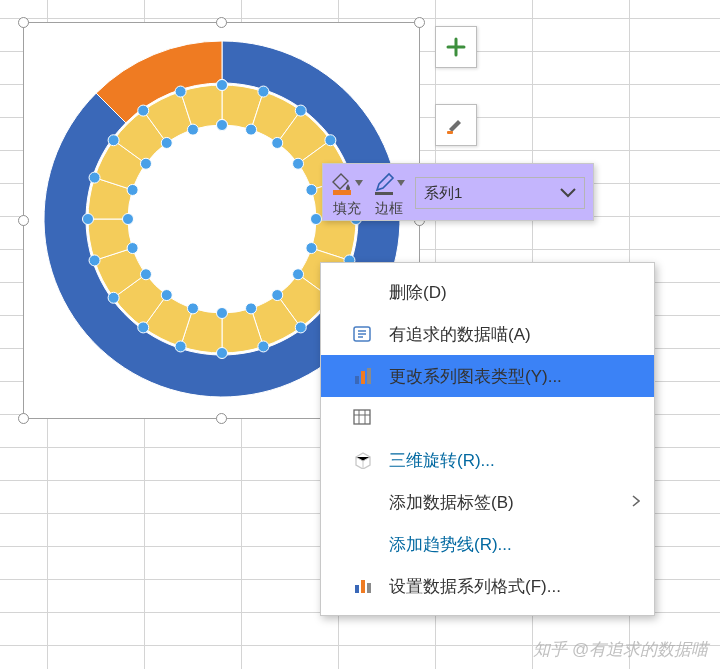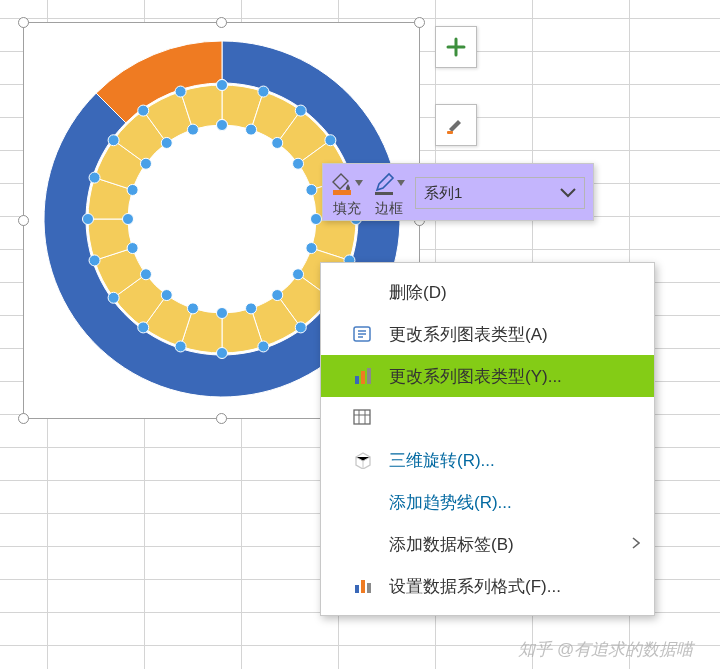--- a/index.html
+++ b/index.html
@@ -10,24 +10,24 @@
 .side-btn{position:absolute;width:40px;height:40px;background:#fff;border:1px solid #bdbdbd;box-shadow:1px 1px 3px rgba(0,0,0,.15);display:flex;align-items:center;justify-content:center;cursor:pointer}
 .mini-tb{position:absolute;left:322px;top:163px;width:270px;background:#c4b5fd;border:1px solid #c8c8c8;box-shadow:2px 2px 6px rgba(0,0,0,.2)}
 .mini-row1{display:flex;align-items:flex-start;padding:6px 8px 2px}
 .mini-item{display:flex;flex-direction:column;align-items:center;margin-right:10px;cursor:pointer}
 .mini-ico{display:flex;align-items:center;height:26px}
 .mini-lbl{font-size:14px;margin-top:4px;color:#444}
 .series-sel{flex:1;margin-top:7px;height:30px;border:1px solid #b5b5b5;display:flex;align-items:center;justify-content:space-between;padding:0 8px;font-size:15px;cursor:pointer}
 .ctx{position:absolute;left:320px;top:262px;width:333px;background:#fff;border:1px solid #c8c8c8;box-shadow:2px 3px 8px rgba(0,0,0,.25);padding:8px 0}
 .ctx-item{display:flex;align-items:center;height:42px;padding:0 14px 0 32px;font-size:17px;cursor:pointer;white-space:nowrap}
 .ctx-item .ic{width:36px;display:flex;align-items:center;justify-content:flex-start}
-.ctx-item.hov{background:#84cc16}
+.ctx-item.hov{background:#3b82f6}
 .ctx-item.dis{color:#0369a1;cursor:default}
 .tri{margin-left:4px}
-.wm{position:absolute;right:27px;bottom:8px;font-size:17px;color:rgba(170,170,170,.75);font-style:italic;pointer-events:none}
+.wm{position:absolute;right:12px;bottom:8px;font-size:17px;color:rgba(170,170,170,.75);font-style:italic;pointer-events:none}
 </style>
 </head>
 <body>
 
 <div class="grid"></div>
 
 <div class="chart-box">
   <div class="sel-handle" style="left:-6px;top:-6px"></div>
   <div class="sel-handle" style="left:calc(50% - 6px);top:-6px"></div>
   <div class="sel-handle" style="right:-6px;top:-6px"></div>
@@ -160,21 +160,21 @@
     <span class="ic"></span>
       <span>删除(D)</span>
   </div>
   <div class="ctx-item">
     <span class="ic">
         <svg width="20" height="18">
           <rect x="1" y="2" width="16" height="14" rx="2" fill="none" stroke="#4a7fc4" stroke-width="1.5"></rect>
           <path d="M5 6h8M5 9h8M5 12h5" stroke="#4a7fc4" stroke-width="1.3"></path>
         </svg>
       </span>
-    <span>更改系列图表类型(A)</span>
+    <span>有追求的数据喵(A)</span>
   </div>
   <div class="ctx-item hov">
     <span class="ic">
         <svg width="20" height="18">
           <rect x="2" y="9" width="4" height="8" fill="#3a68b8"></rect>
           <rect x="8" y="4" width="4" height="13" fill="#ef7b22"></rect>
           <rect x="14" y="1" width="4" height="16" fill="#8a8a8a"></rect>
         </svg>
       </span>
     <span>更改系列图表类型(Y)...</span>
@@ -188,32 +188,32 @@
       </span>
   </div>
   <div class="ctx-item dis">
     <span class="ic">
         <svg width="20" height="18">
           <path d="M3 6l7-4 7 4v8l-7 4-7-4z" fill="none" stroke="#c8c8c8" stroke-width="1.3"></path>
           <path d="M3 6l7 4 7-4M10 10v8" stroke="#c8c8c8"></path>
         </svg>
       </span>
     <span>三维旋转(R)...</span>
-  </div>
-  <div class="ctx-item dis">
-    <span class="ic"></span>
-      <span>添加趋势线(R)...</span>
   </div>
   <div class="ctx-item">
     <span class="ic"></span>
     <span>添加数据标签(B)</span>
     <span style="margin-left:auto"><svg width="8" height="12">
           <path d="M1 1l6 5-6 5" fill="none" stroke="#666" stroke-width="1.6"></path>
         </svg></span>
   </div>
+  <div class="ctx-item dis">
+    <span class="ic"></span>
+      <span>添加趋势线(R)...</span>
+  </div>
   <div class="ctx-item">
     <span class="ic">
         <svg width="20" height="18">
           <rect x="2" y="8" width="4" height="8" fill="#3a68b8"></rect>
           <rect x="8" y="3" width="4" height="13" fill="#ef7b22"></rect>
           <rect x="14" y="6" width="4" height="10" fill="#8a8a8a"></rect>
         </svg>
       </span>
     <span>设置数据系列格式(F)...</span>
   </div>

